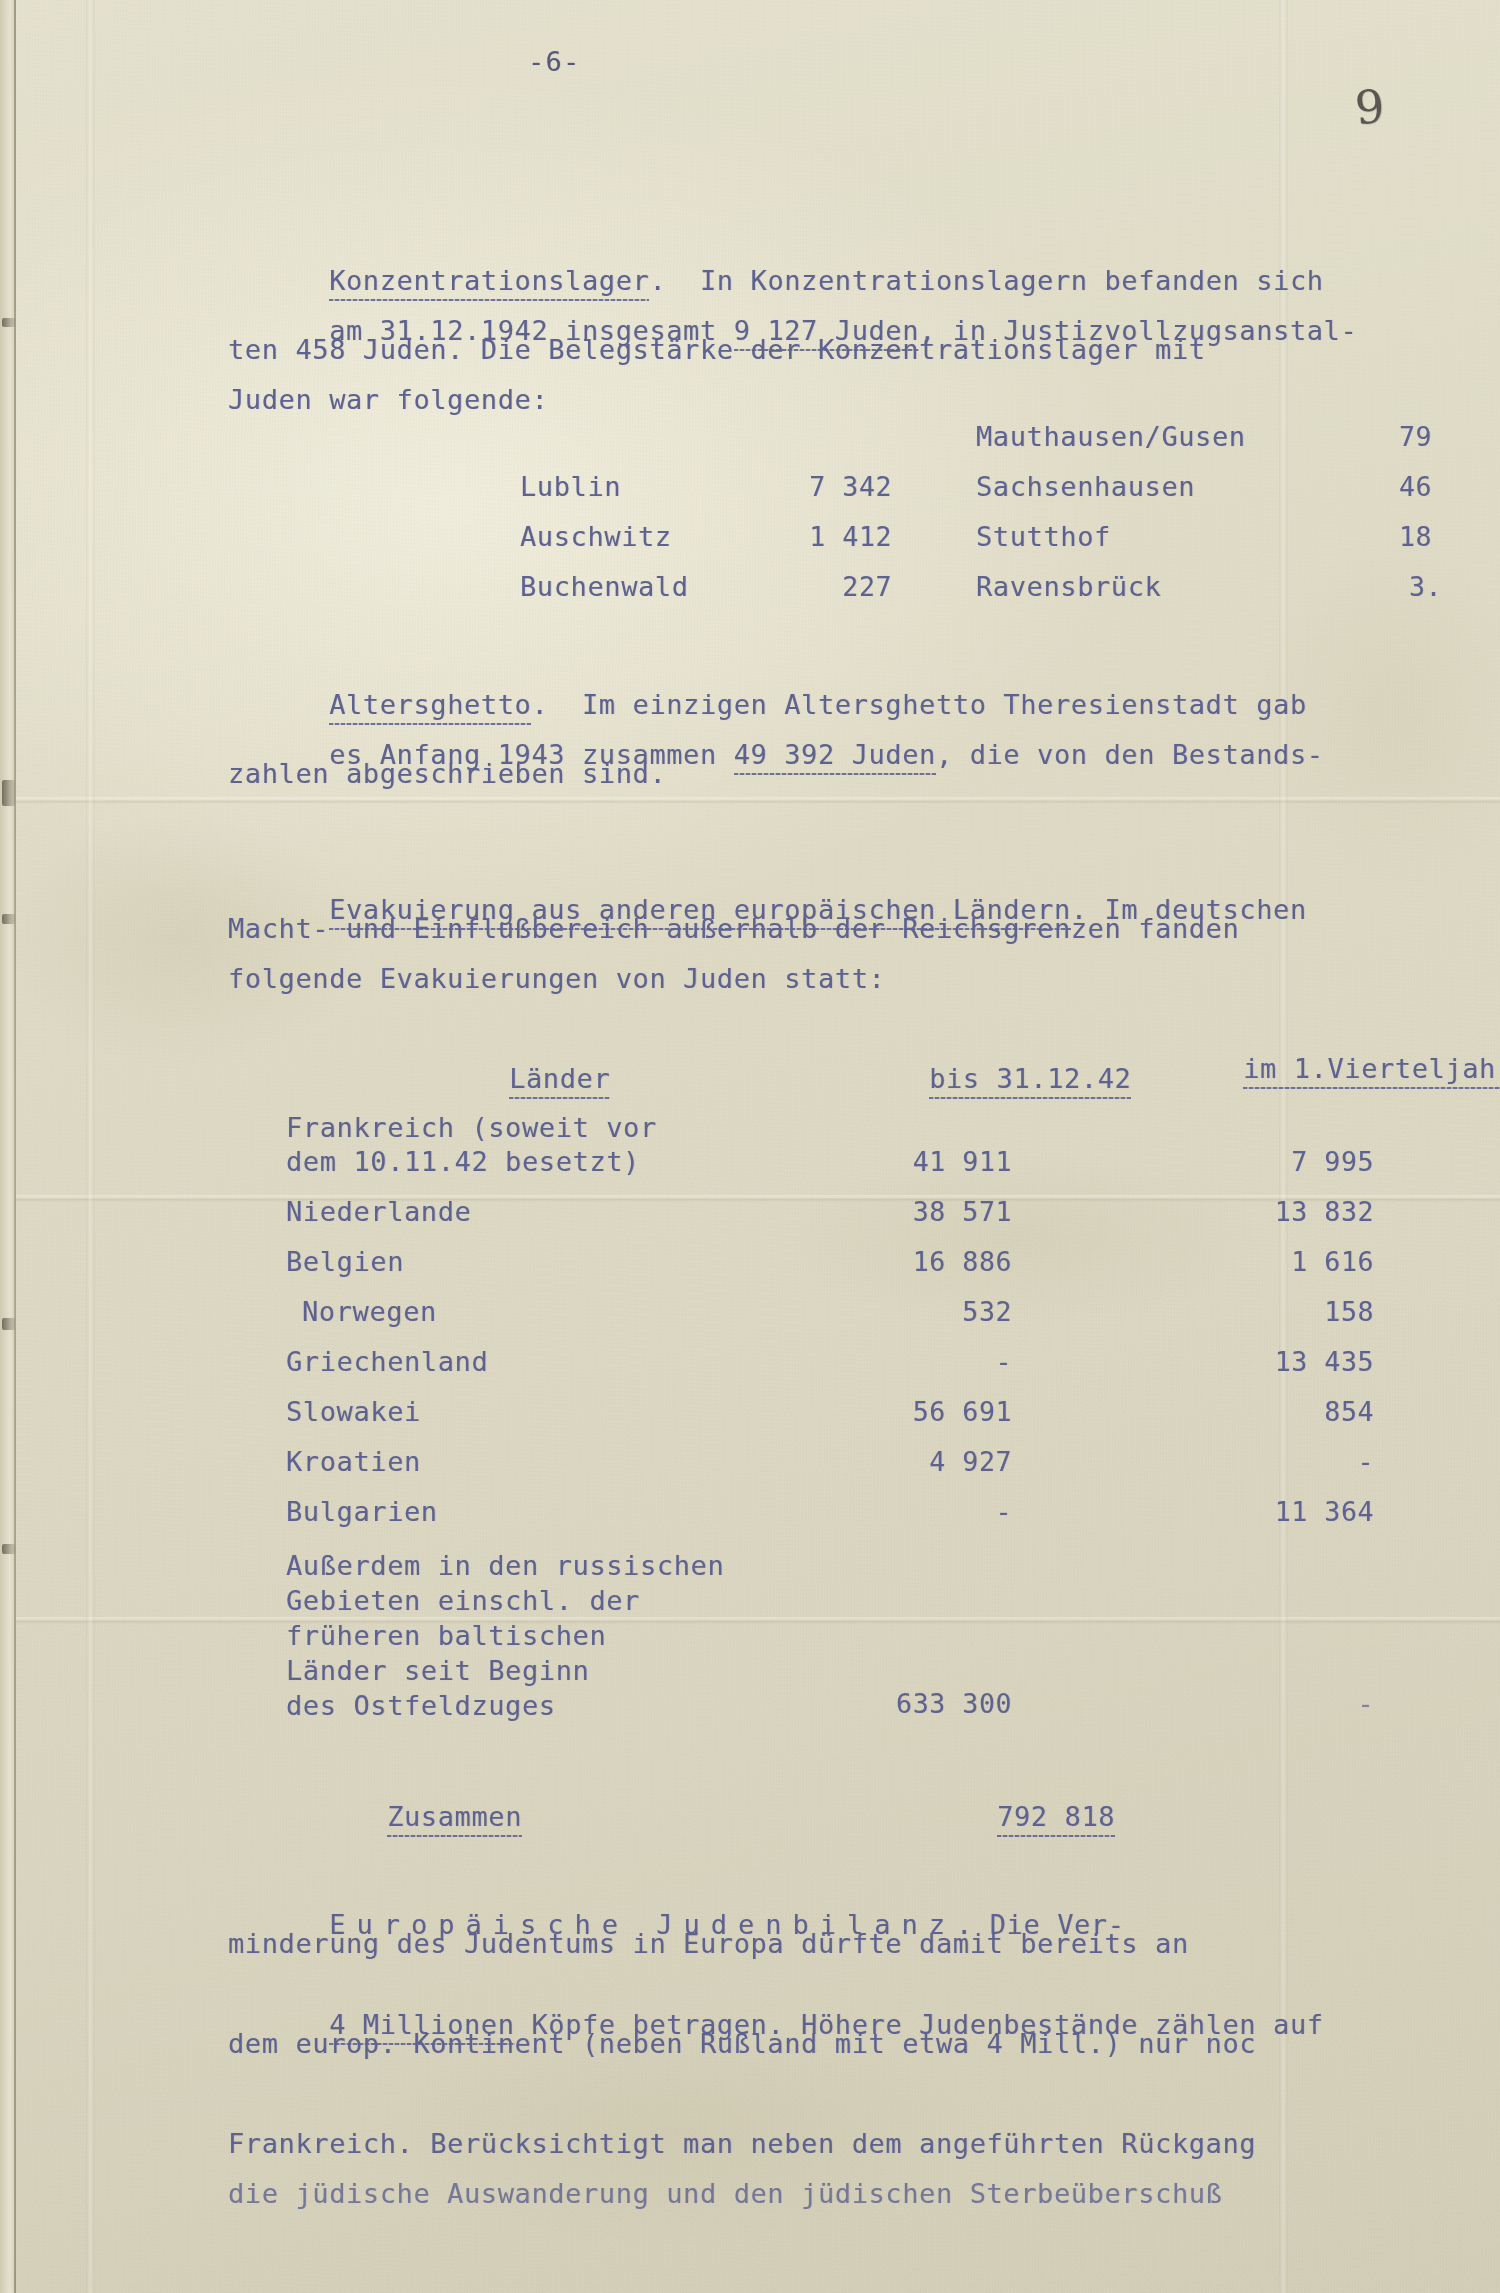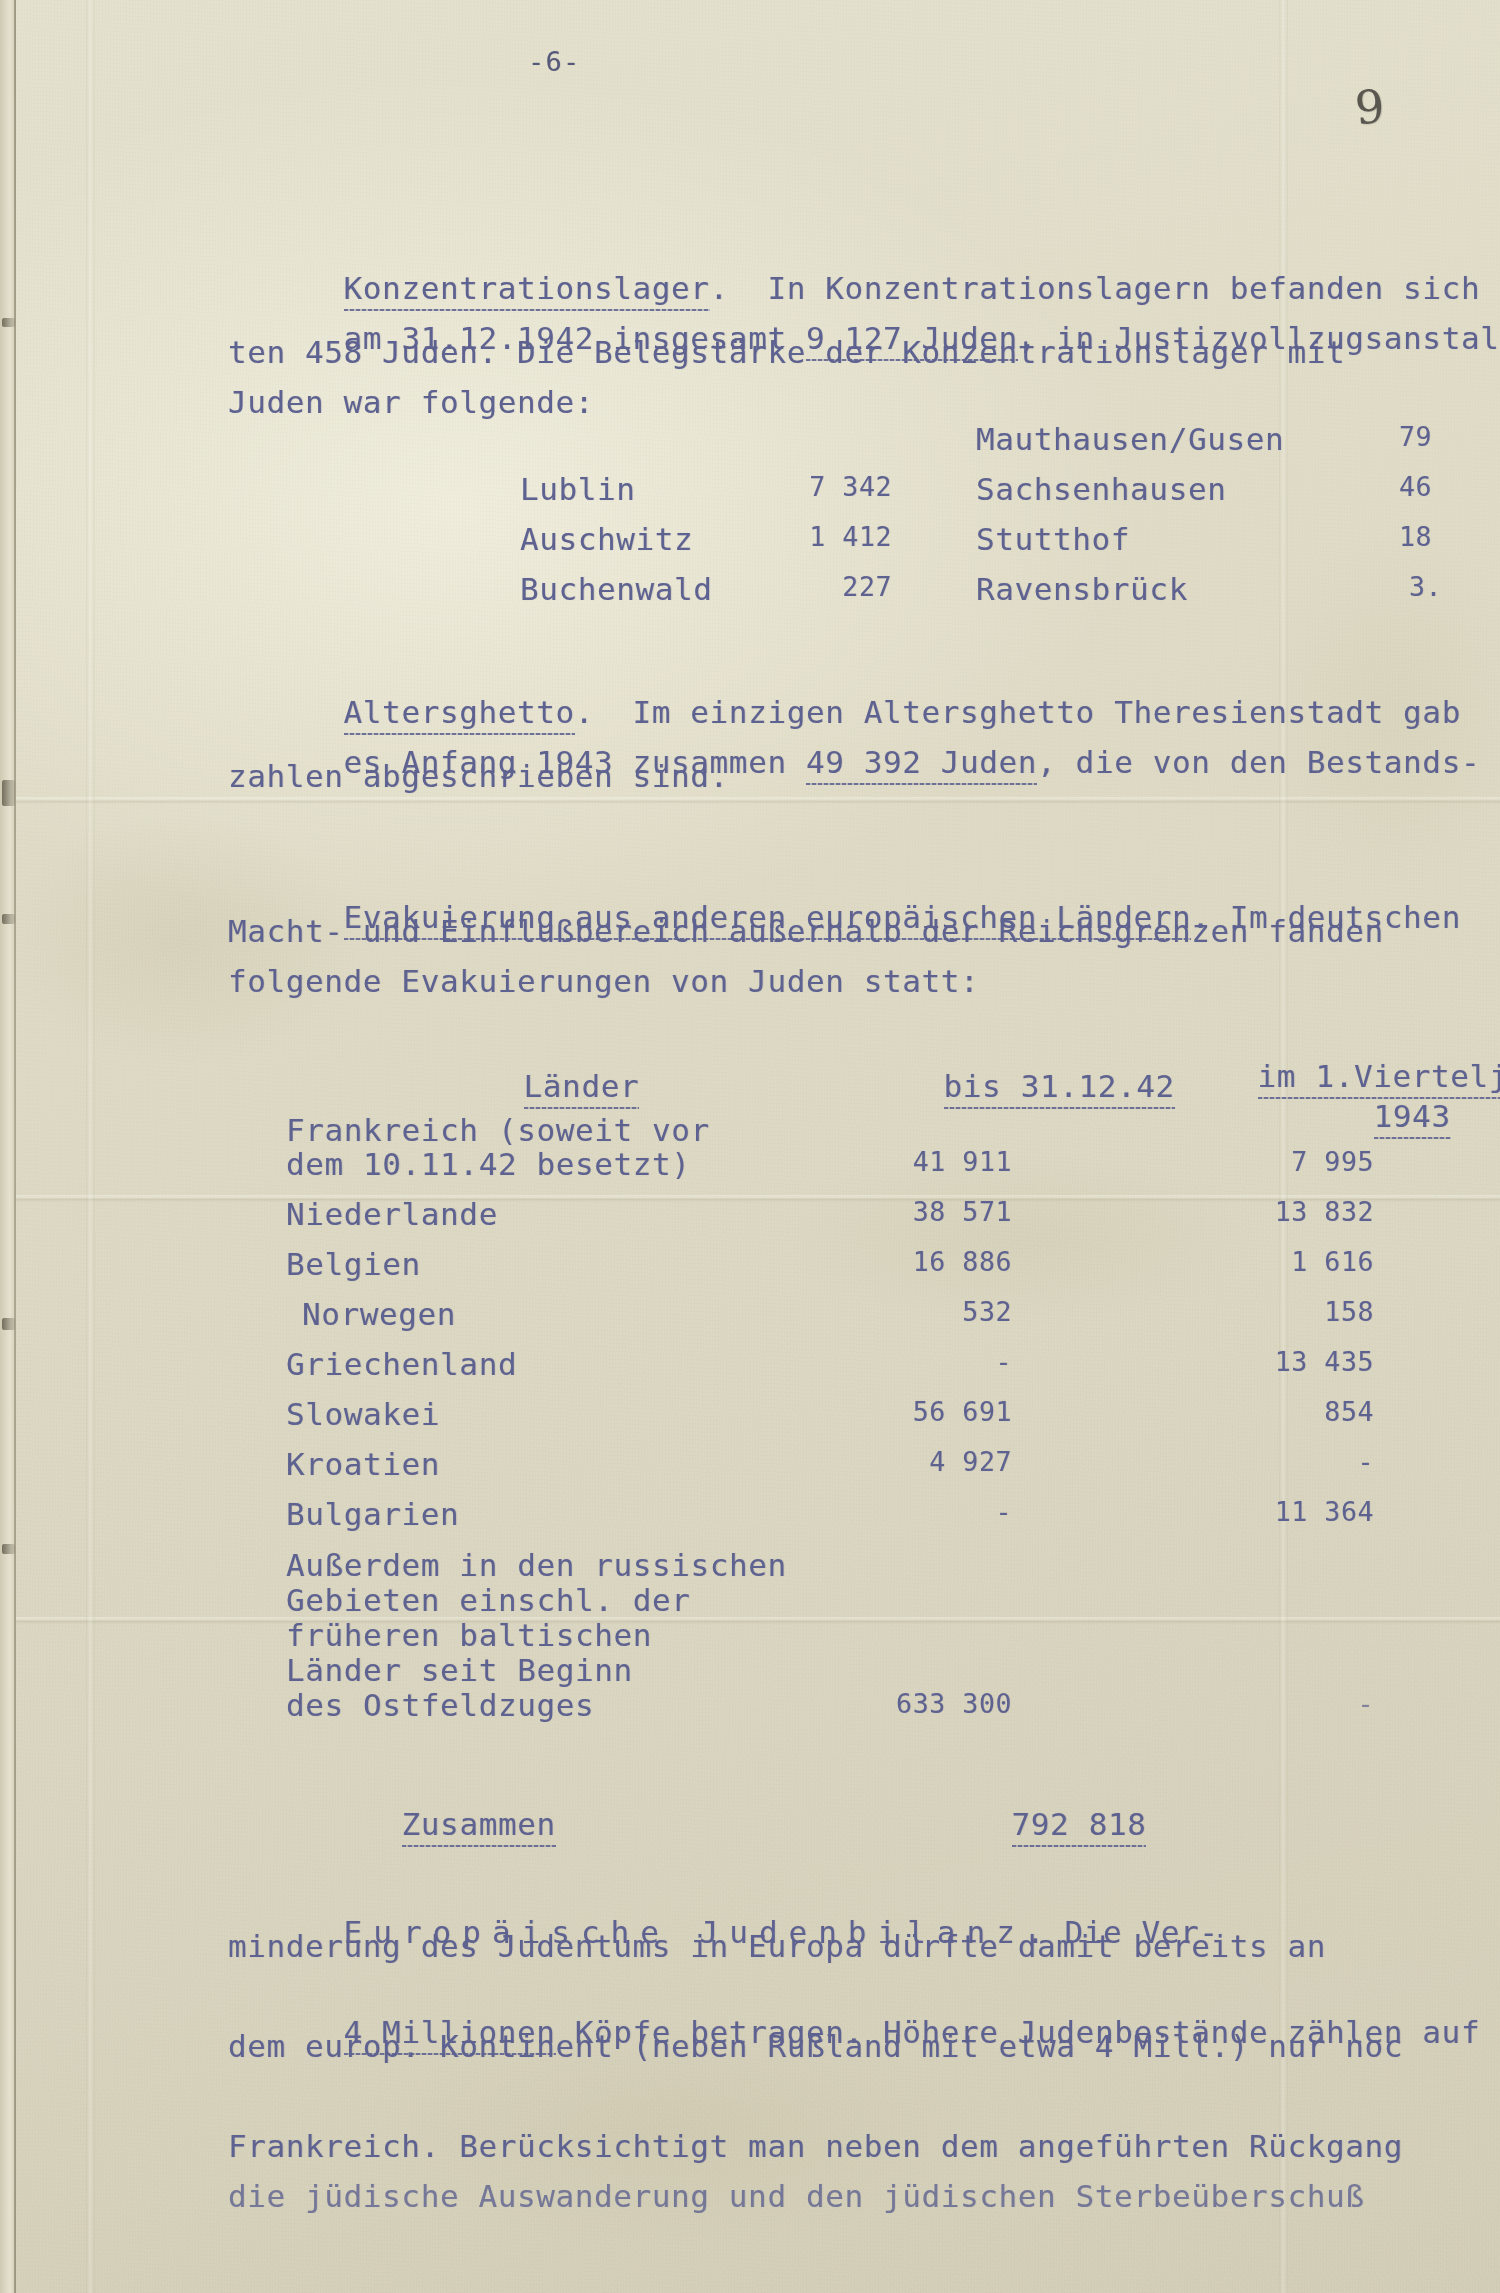--- a/index.html
+++ b/index.html
@@ -91,21 +91,21 @@
 
   
   .sheet {
     position: absolute;
     inset: 0;
   }
   .tw {
     position: absolute;
     white-space: pre;
     font-family: "DejaVu Sans Mono", "Liberation Mono", monospace;
-    font-size: 31px;
+    font-size: 27px;
     letter-spacing: 0.6px;
     color: #5e6290;
     text-shadow: 0.6px 0.4px 0.7px rgba(110,104,140,0.30);
   }
   .folio {
     font-size: 27px;
     letter-spacing: 1.2px;
     color: #555879;
   }
   .pencil {
@@ -223,23 +223,20 @@
       <span class="u">Länder</span>
     </div>
 
     <div class="tw" style="left:228px; top:963px;">folgende Evakuierungen von Juden statt:</div>
     <div class="tw" style="left:828px; top:1032px;">
       <span class="u">bis 31.12.42</span>
     </div>
     <div class="tw" style="left:1142px; top:1022px;">
       <span class="u">im 1.Vierteljahr</span>
     </div>
-    <div class="tw" style="left:1258px; top:1062px;">
-      <span class="u">1943</span>
-    </div>
 
     <div class="tw" style="left:286px; top:1112px;">Frankreich (soweit vor</div>
     <div class="tw" style="left:286px; top:1146px;">dem 10.11.42 besetzt)</div>
     <div class="num" style="left:700px; top:1146px; width:312px;">41 911</div>
     <div class="num" style="left:1070px; top:1146px; width:304px;">7 995</div>
 
     <div class="tw" style="left:286px; top:1196px;">Niederlande</div>
     <div class="num" style="left:700px; top:1196px; width:312px;">38 571</div>
     <div class="num" style="left:1070px; top:1196px; width:304px;">13 832</div>
 

